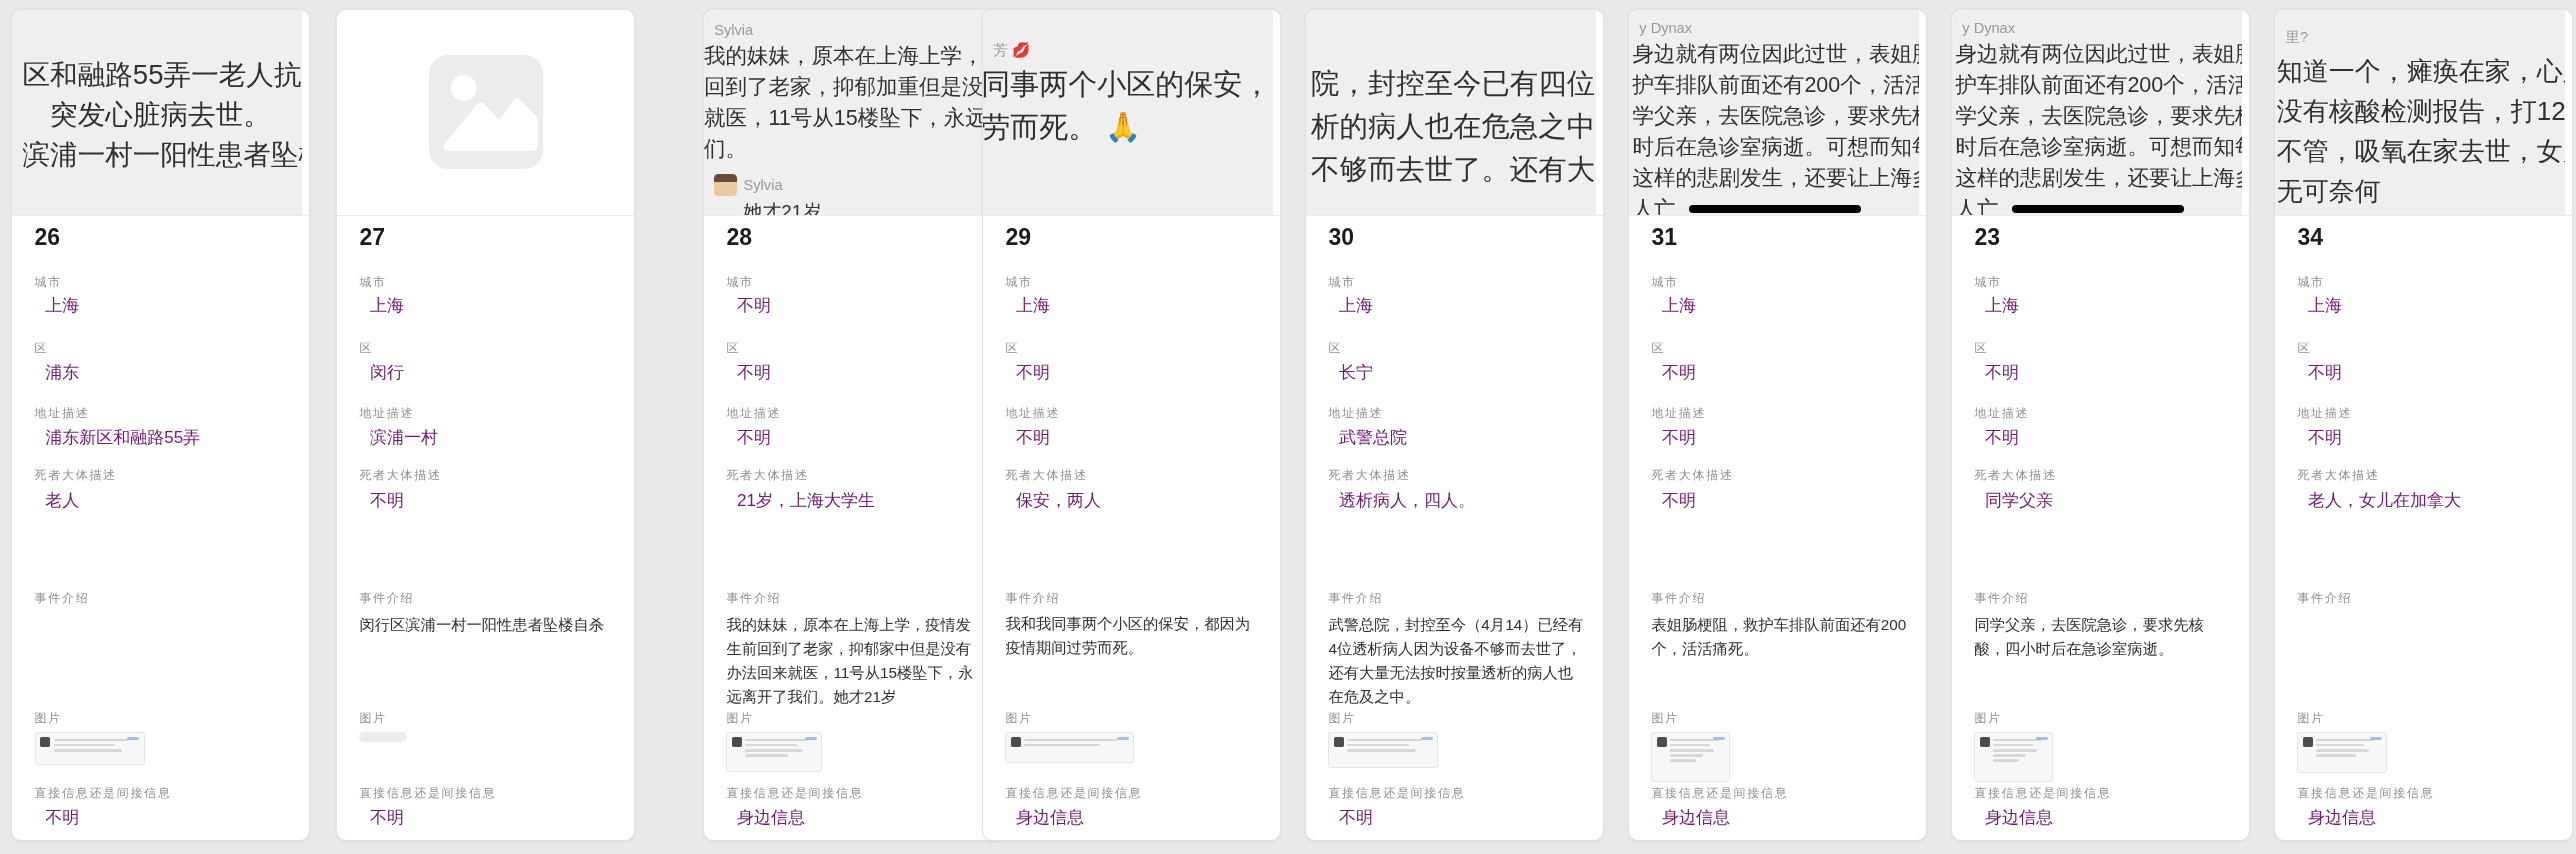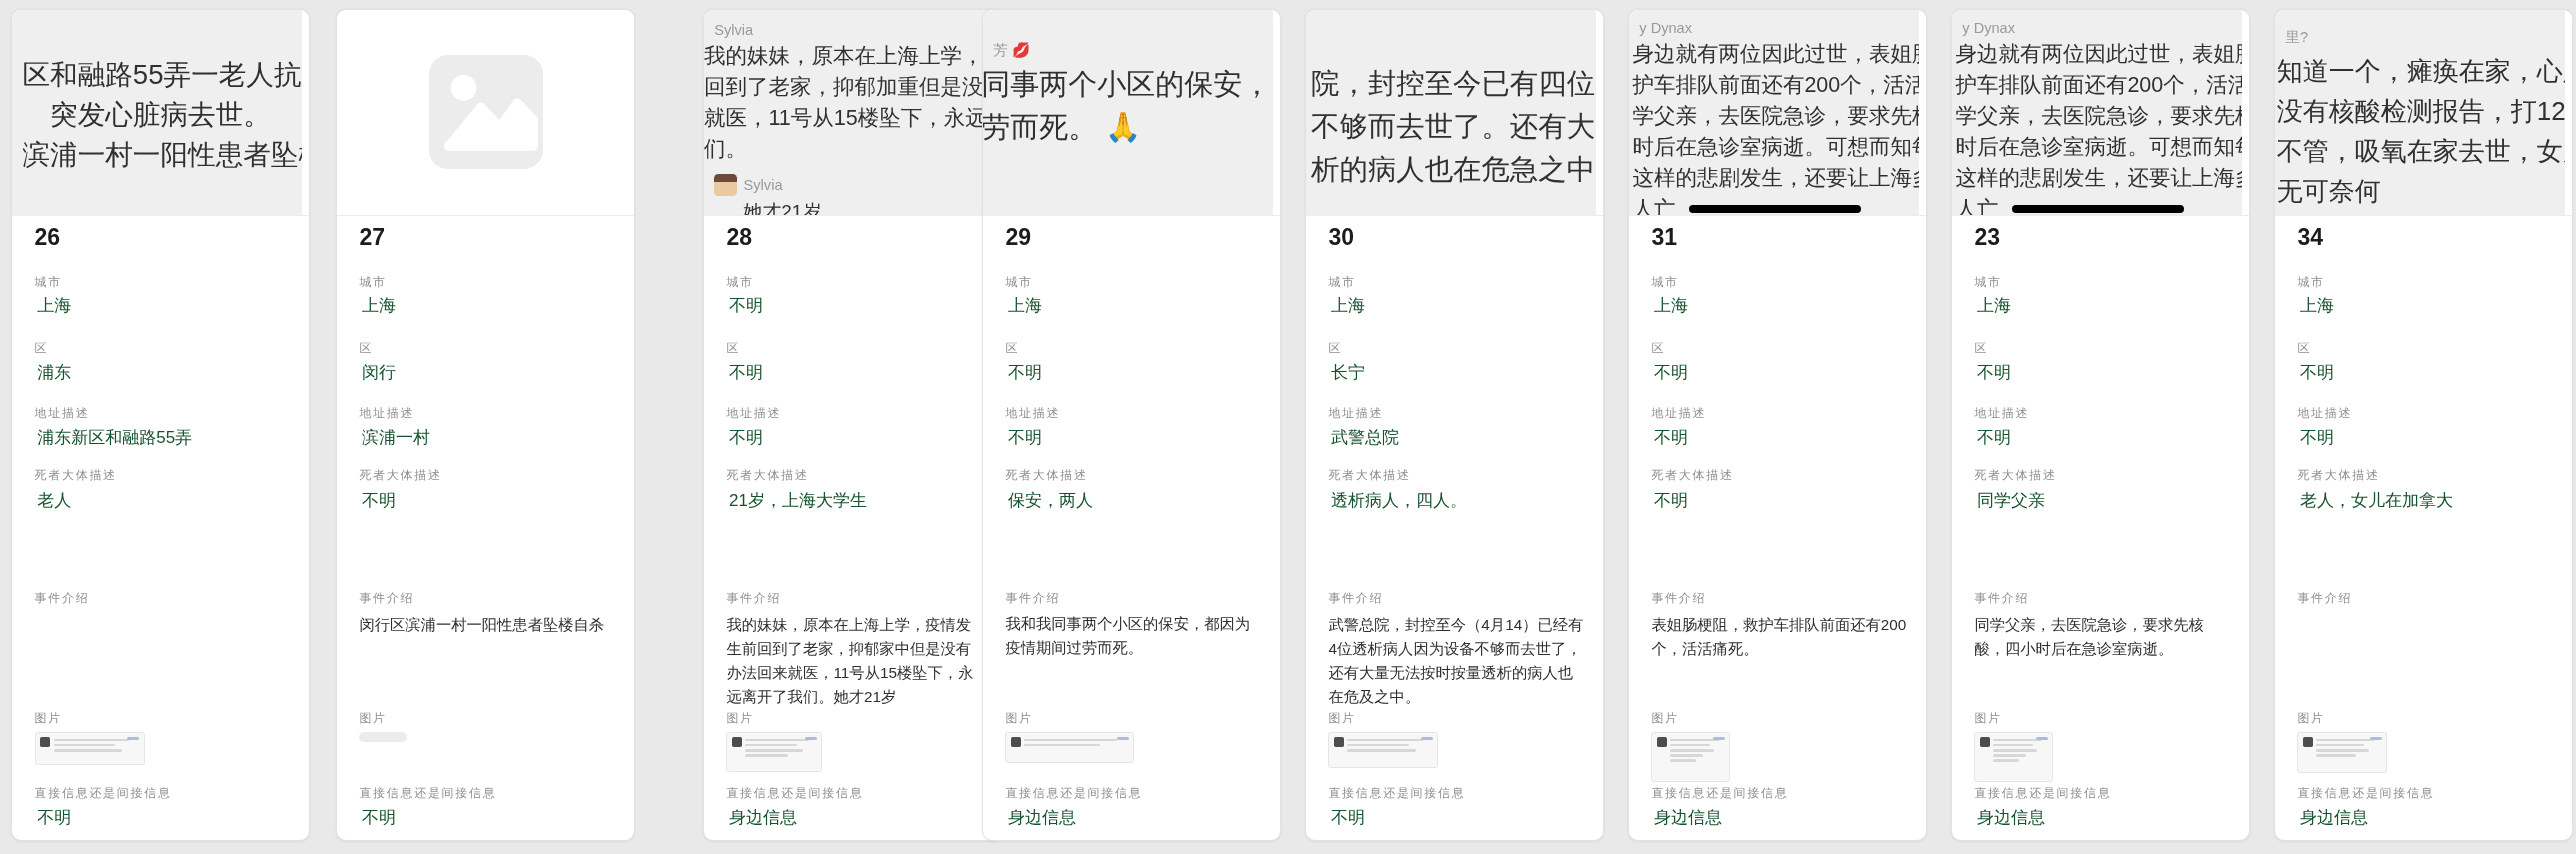--- a/index.html
+++ b/index.html
@@ -30,21 +30,21 @@
   .redact{display:inline-block;width:172px;height:7.8px;background:#000;border-radius:4.3px;margin-left:13.8px;vertical-align:3.4px;}
   .corner-glyph{position:absolute;right:-2.6px;top:20.7px;color:#7d8db4;font-size:13.8px;font-weight:bold;}
   .cmt-row{display:flex;align-items:center;margin-top:8.6px;}
   .cmt-ava{width:22.4px;height:22.4px;border-radius:4.3px;margin-right:6.9px;flex:0 0 auto;
     background:linear-gradient(180deg,#6b4a3a 38%,#e8c9a0 38%);}
   .cmt-name{color:#9a9a9a;font-size:14.6px;}
   .cmt-text{color:#303030;font-size:19px;margin:3.4px 0 0 29px;}
   .ph-wrap{position:absolute;left:0;top:0;right:0;bottom:0;display:flex;align-items:center;justify-content:center;}
   .num{position:absolute;left:22.4px;top:214px;font-size:23px;font-weight:600;color:#1c1c1c;}
   .lbl{position:absolute;left:22.4px;font-size:12px;color:#8f8f8f;letter-spacing:1.7px;white-space:nowrap;}
-  .val{position:absolute;left:25px;font-size:17px;color:#14532d;white-space:nowrap;}
+  .val{position:absolute;left:33px;font-size:17px;color:#701a75;white-space:nowrap;}
   .event-text{position:absolute;left:22.4px;width:260px;font-size:15.3px;line-height:24px;color:#2f2f2f;}
   .thumb{position:absolute;left:22.4px;top:722px;}
   .tbox{position:relative;background:#f7f7f7;border:0.9px solid #e5e5e5;border-radius:2.6px;box-sizing:border-box;padding:3.4px 4.3px 2.6px 4.3px;}
   .tbox.pill{background:#ececec;border:none;border-radius:5.2px;padding:0;}
   .t-ava{position:absolute;left:4.3px;top:4.3px;width:10.3px;height:10.3px;background:#4d4d4d;border-radius:1.7px;}
   .t-like{position:absolute;right:4.3px;top:4.3px;width:12px;height:3.4px;background:#a9bde4;border-radius:1.7px;}
   .t-lines{margin-left:13.8px;}
   .t-line{height:2.6px;background:#d7d7d7;border-radius:1.7px;margin:2.6px 0;}
 </style>
 </head>
@@ -187,22 +187,22 @@
           </div>
         </div>
       </div>
       <div class="lbl" style="top: 775px;">直接信息还是间接信息</div>
       <div class="val" style="top: 796px;">身边信息</div>
     </article>
     <article class="card" style="left: 1305px;">
       <div class="card-image">
         <div class="shot" style="padding-top: 52px;">
           <div class="shot-line" style="font-size: 28.4px; line-height: 43px; margin-left: -5.2px;">院，封控至今已有四位</div>
+          <div class="shot-line" style="font-size: 28.4px; line-height: 43px; margin-left: -5.2px;">析的病人也在危急之中</div>
           <div class="shot-line" style="font-size: 28.4px; line-height: 43px; margin-left: -5.2px;">不够而去世了。还有大</div>
-          <div class="shot-line" style="font-size: 28.4px; line-height: 43px; margin-left: -5.2px;">析的病人也在危急之中</div>
         </div>
       </div>
       <div class="num">30</div>
       <div class="lbl" style="top: 264px;">城市</div>
       <div class="val" style="top: 284px;">上海</div>
       <div class="lbl" style="top: 330px;">区</div>
       <div class="val" style="top: 351px;">长宁</div>
       <div class="lbl" style="top: 395px;">地址描述</div>
       <div class="val" style="top: 416px;">武警总院</div>
       <div class="lbl" style="top: 457px;">死者大体描述</div>

